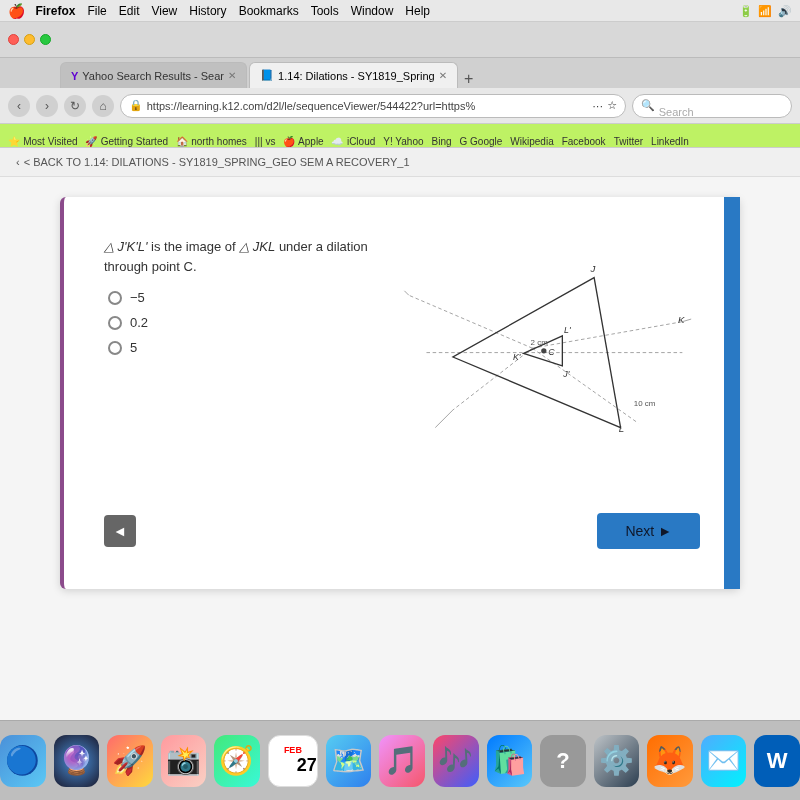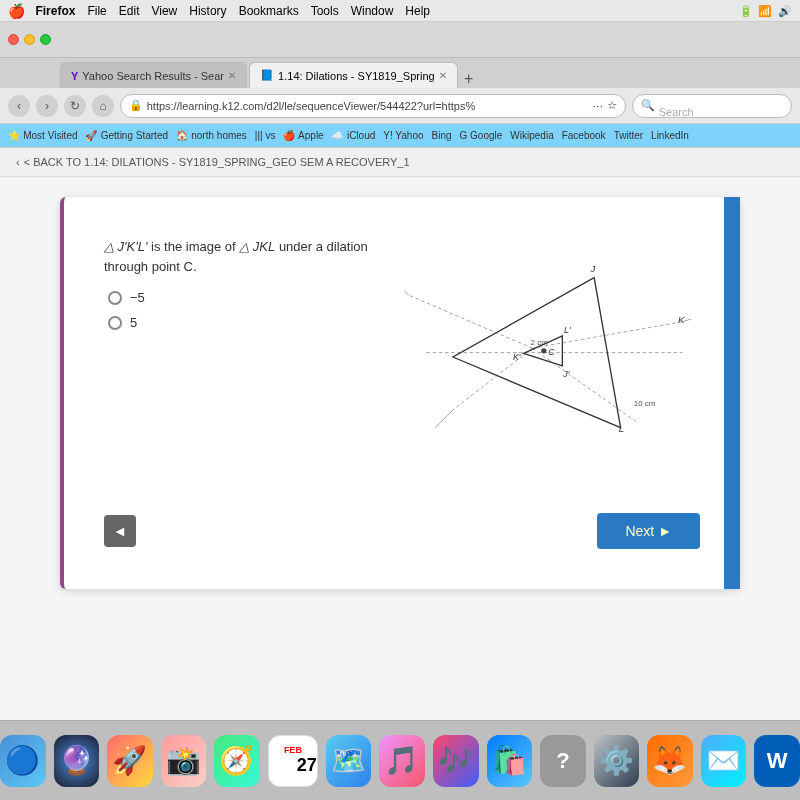--- a/index.html
+++ b/index.html
@@ -152,23 +152,23 @@
       border: 1px solid #bbb;
       display: flex;
       align-items: center;
       padding: 0 8px;
       gap: 4px;
       font-size: 11px;
     }
 
     .bookmarks-bar {
       height: 24px;
-      background: #7dd3fc;
-      display: flex;
-      align-items: center;
+      background: #bef264;
+      display: flex;
+      align-items: flex-end;
       padding: 0 8px;
       gap: 8px;
       border-bottom: 1px solid #ccc;
       font-size: 10px;
       color: #444;
       overflow: hidden;
     }
     .bookmark-item {
       display: flex;
       align-items: center;
@@ -284,21 +284,21 @@
       color: #fff;
       font-size: 14px;
       cursor: pointer;
       display: flex;
       align-items: center;
       justify-content: center;
     }
 
     .next-btn {
       background: #2979c4;
-      color: #fef9c3;
+      color: #0f172a;
       border: none;
       border-radius: 4px;
       padding: 10px 28px;
       font-size: 14px;
       cursor: pointer;
       display: flex;
       align-items: center;
       gap: 6px;
     }
 
@@ -441,20 +441,24 @@
           </div>
 
 
           <div class="radio-options">
             <label class="radio-option">
               <div class="radio-circle"></div>
               <span>−5</span>
             </label>
             <label class="radio-option">
               <div class="radio-circle"></div>
+              <span>0.2</span>
+            </label>
+            <label class="radio-option">
+              <div class="radio-circle"></div>
               <span>5</span>
             </label>
           </div>
         </div>
 
         <div class="diagram-area">
           <svg class="diagram-svg" viewBox="0 0 340 240">
 
             <line x1="150" y1="110" x2="10" y2="50" stroke="#999" stroke-width="1" stroke-dasharray="4,3"></line>
             <line x1="150" y1="110" x2="320" y2="80" stroke="#999" stroke-width="1" stroke-dasharray="4,3"></line>

